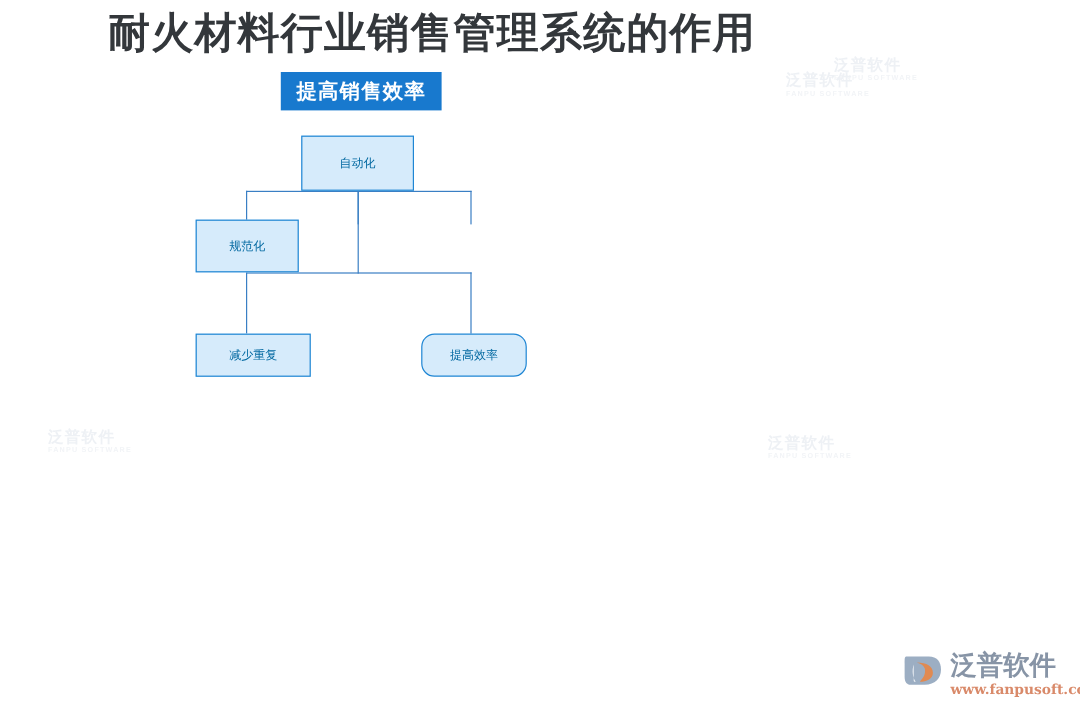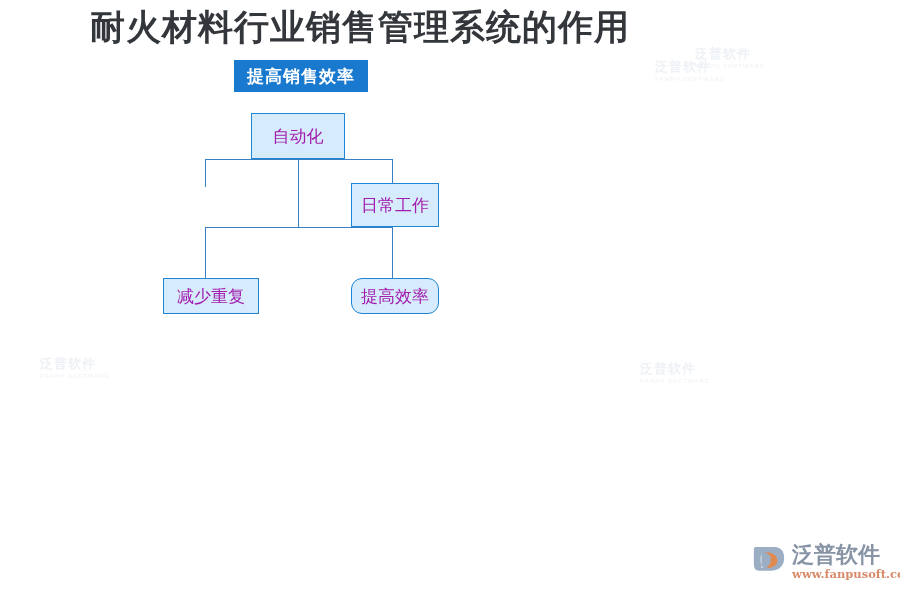--- a/index.html
+++ b/index.html
@@ -45,22 +45,22 @@
     font-family:"DejaVu Serif","Liberation Serif",serif;
     display:flex;align-items:center;justify-content:center;
     letter-spacing:1px;
     white-space:nowrap;
   }
 
   .node{
     position:absolute;
     background:#d6ebfb;
     border:1.4px solid #1f86d4;
-    color:#a21caf;
-    font-size:17px;
+    color:#0369a1;
+    font-size:10px;
     display:flex;align-items:center;justify-content:center;
     box-sizing:border-box;
     white-space:nowrap;
   }
 
   .ln{position:absolute;background:#3a7fc4;}
   .ln.h{height:1.3px;}
   .ln.v{width:1.3px;}
 
   .logo{
@@ -111,21 +111,21 @@
     <div class="ln v" style="left:267px;top:159px;height:28px;"></div>
     <div class="ln h" style="left:174px;top:159px;width:188px;"></div>
     <div class="ln v" style="left:174px;top:159px;height:28px;"></div>
     <div class="ln v" style="left:361px;top:159px;height:28px;"></div>
     <div class="ln v" style="left:267px;top:159px;height:69px;"></div>
     <div class="ln h" style="left:174px;top:227px;width:188px;"></div>
     <div class="ln v" style="left:174px;top:227px;height:51px;"></div>
     <div class="ln v" style="left:361px;top:227px;height:51px;"></div>
 
     <div class="node" style="left:220px;top:113px;width:94px;height:46px;">自动化</div>
-    <div class="node" style="left:320px;top:183px;width:88px;height:44px;">日常工作</div>
+    <div class="node" style="left:132px;top:183px;width:86px;height:44px;">规范化</div>
     <div class="node" style="left:132px;top:278px;width:96px;height:36px;">减少重复</div>
     <div class="node" style="left:320px;top:278px;width:88px;height:36px;border-radius:11px;">提高效率</div>
   </div>
 
   <div class="quadrant" style="left:450px;top:0;width:450px;height:330px;">
 
     
 
     
     

